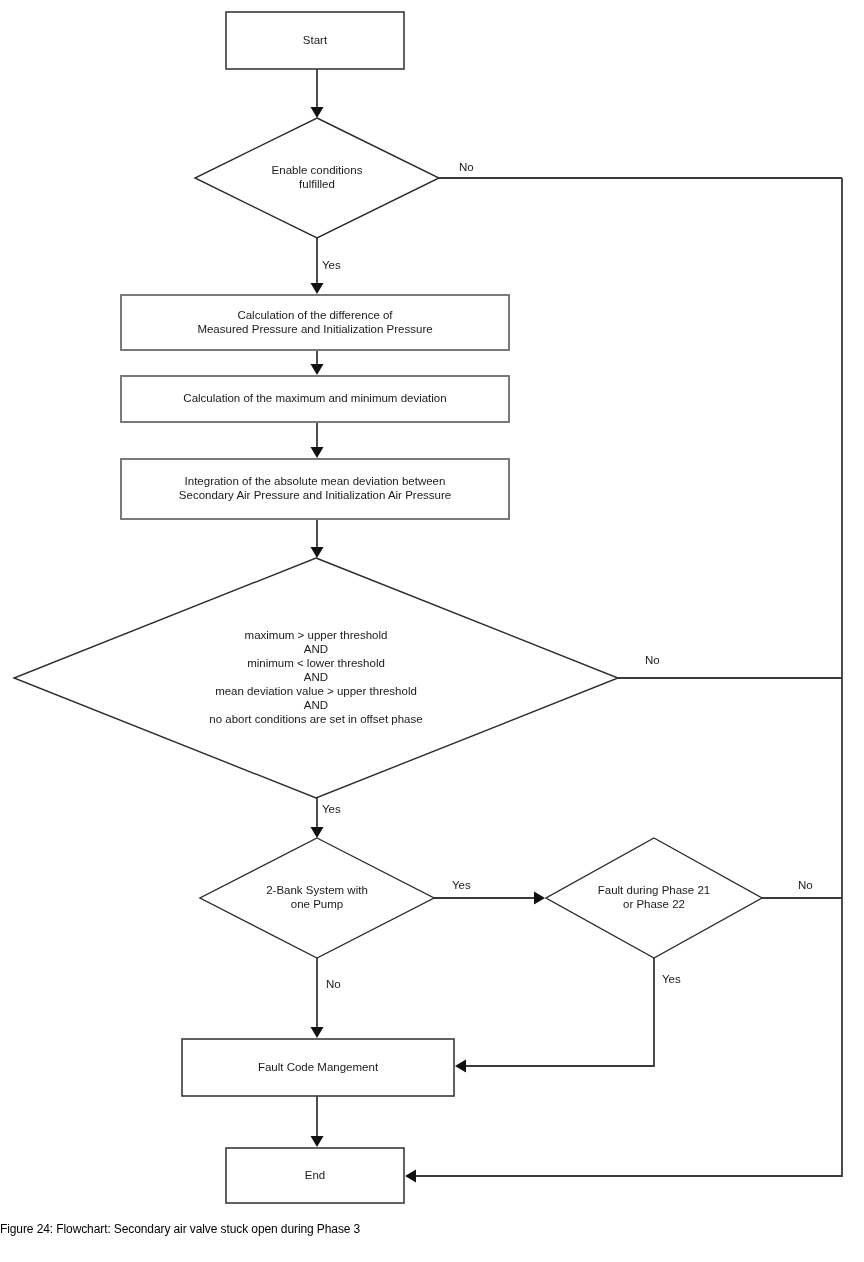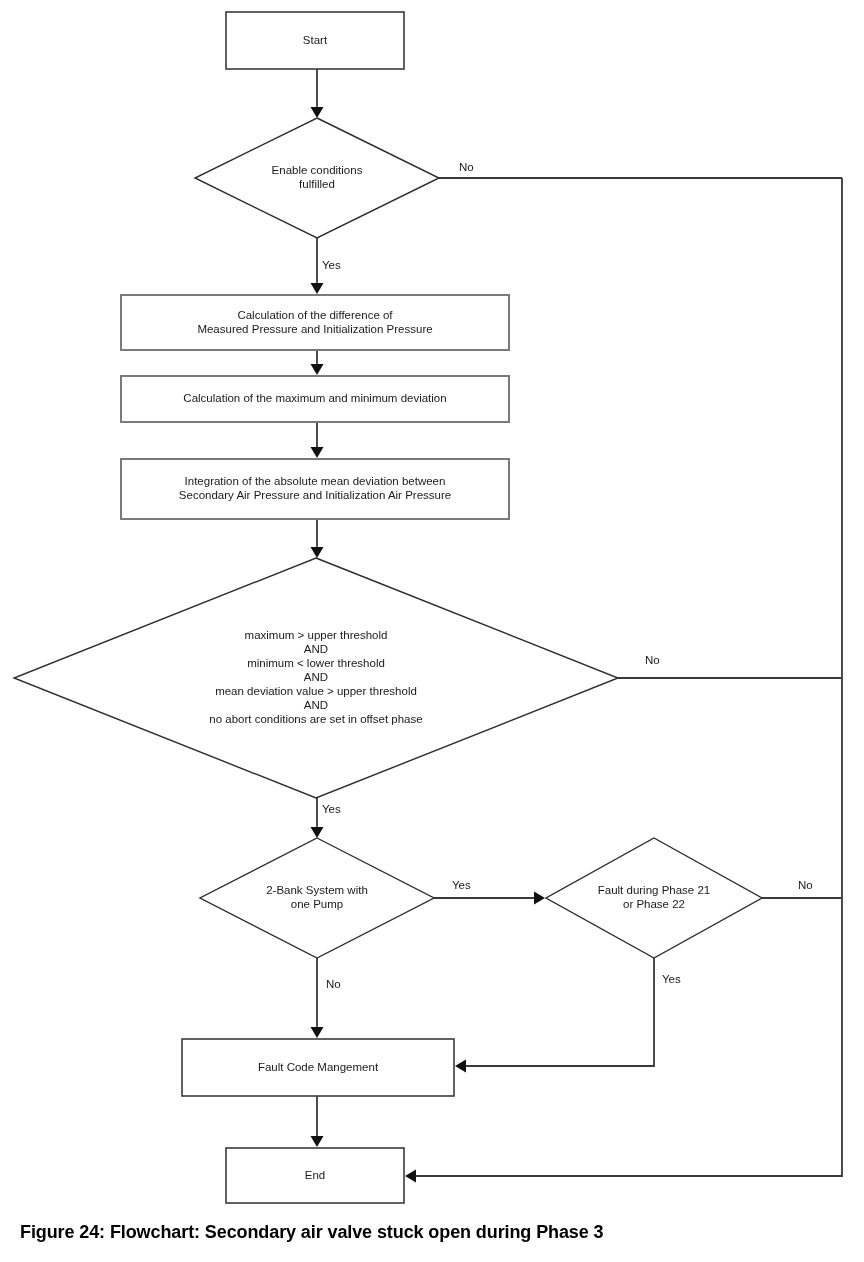--- a/index.html
+++ b/index.html
@@ -59,25 +59,25 @@
   }
   .edge-label {
     font-family: "Liberation Sans", sans-serif;
     font-size: 11.5px;
     fill: #1a1a1a;
     text-anchor: start;
     dominant-baseline: middle;
   }
   .figure-caption {
     position: absolute;
-    left: 20px;
+    left: 0;
     top: 1222px;
     font-family: "Liberation Sans", sans-serif;
-    font-size: 18px;
-    font-weight: bold;
+    font-size: 12px;
+    font-weight: normal;
     color: #000000;
     white-space: nowrap;
     letter-spacing: -0.1px;
   }
 </style>
 </head>
 <body>
 
 <div id="flowchart-root">
   <svg id="flow-svg" viewBox="0 0 864 1262" xmlns="http://www.w3.org/2000/svg">

